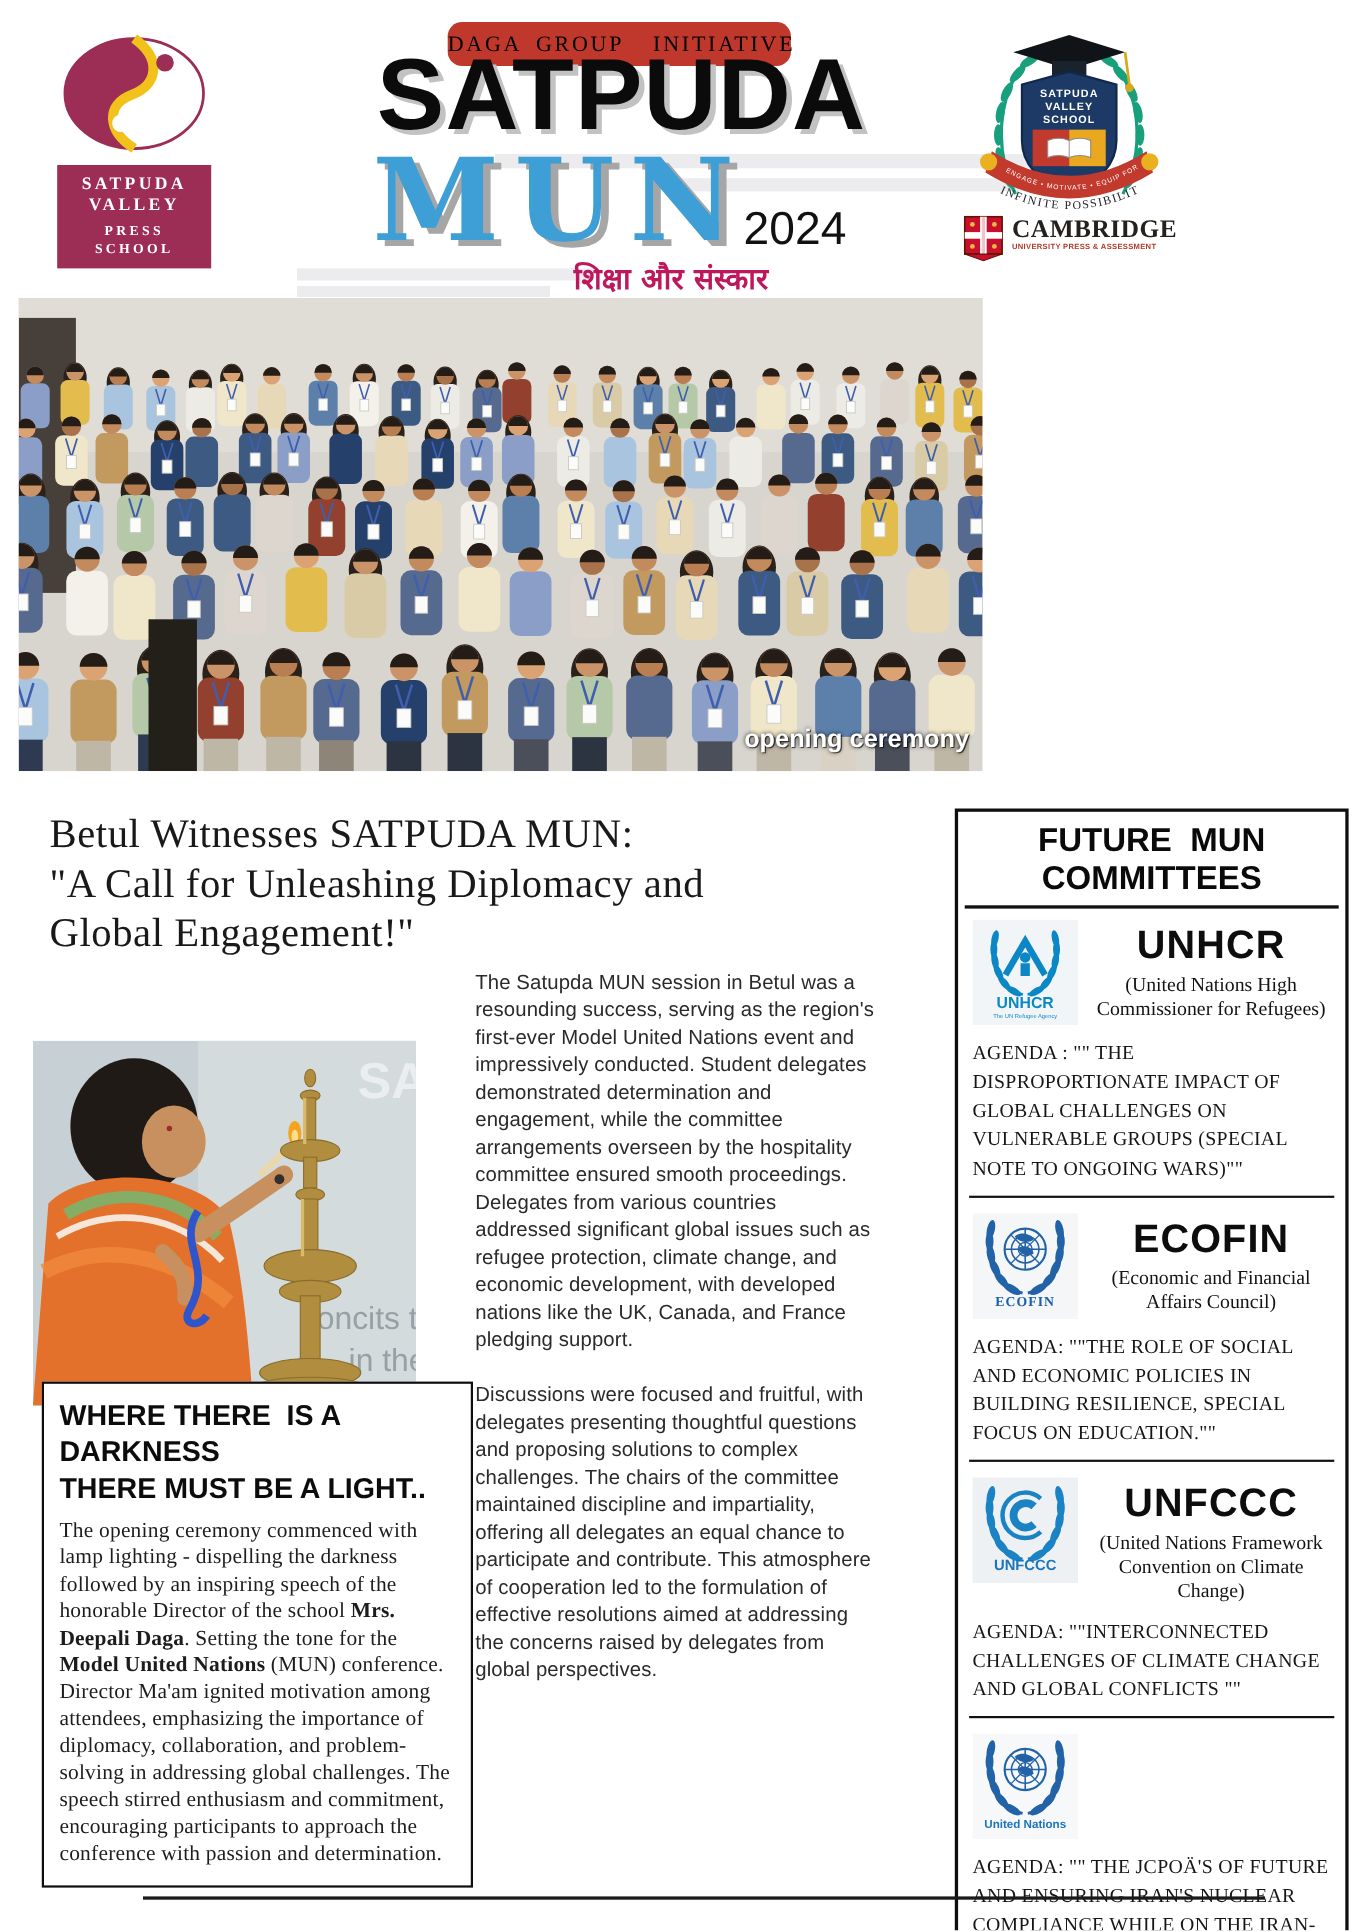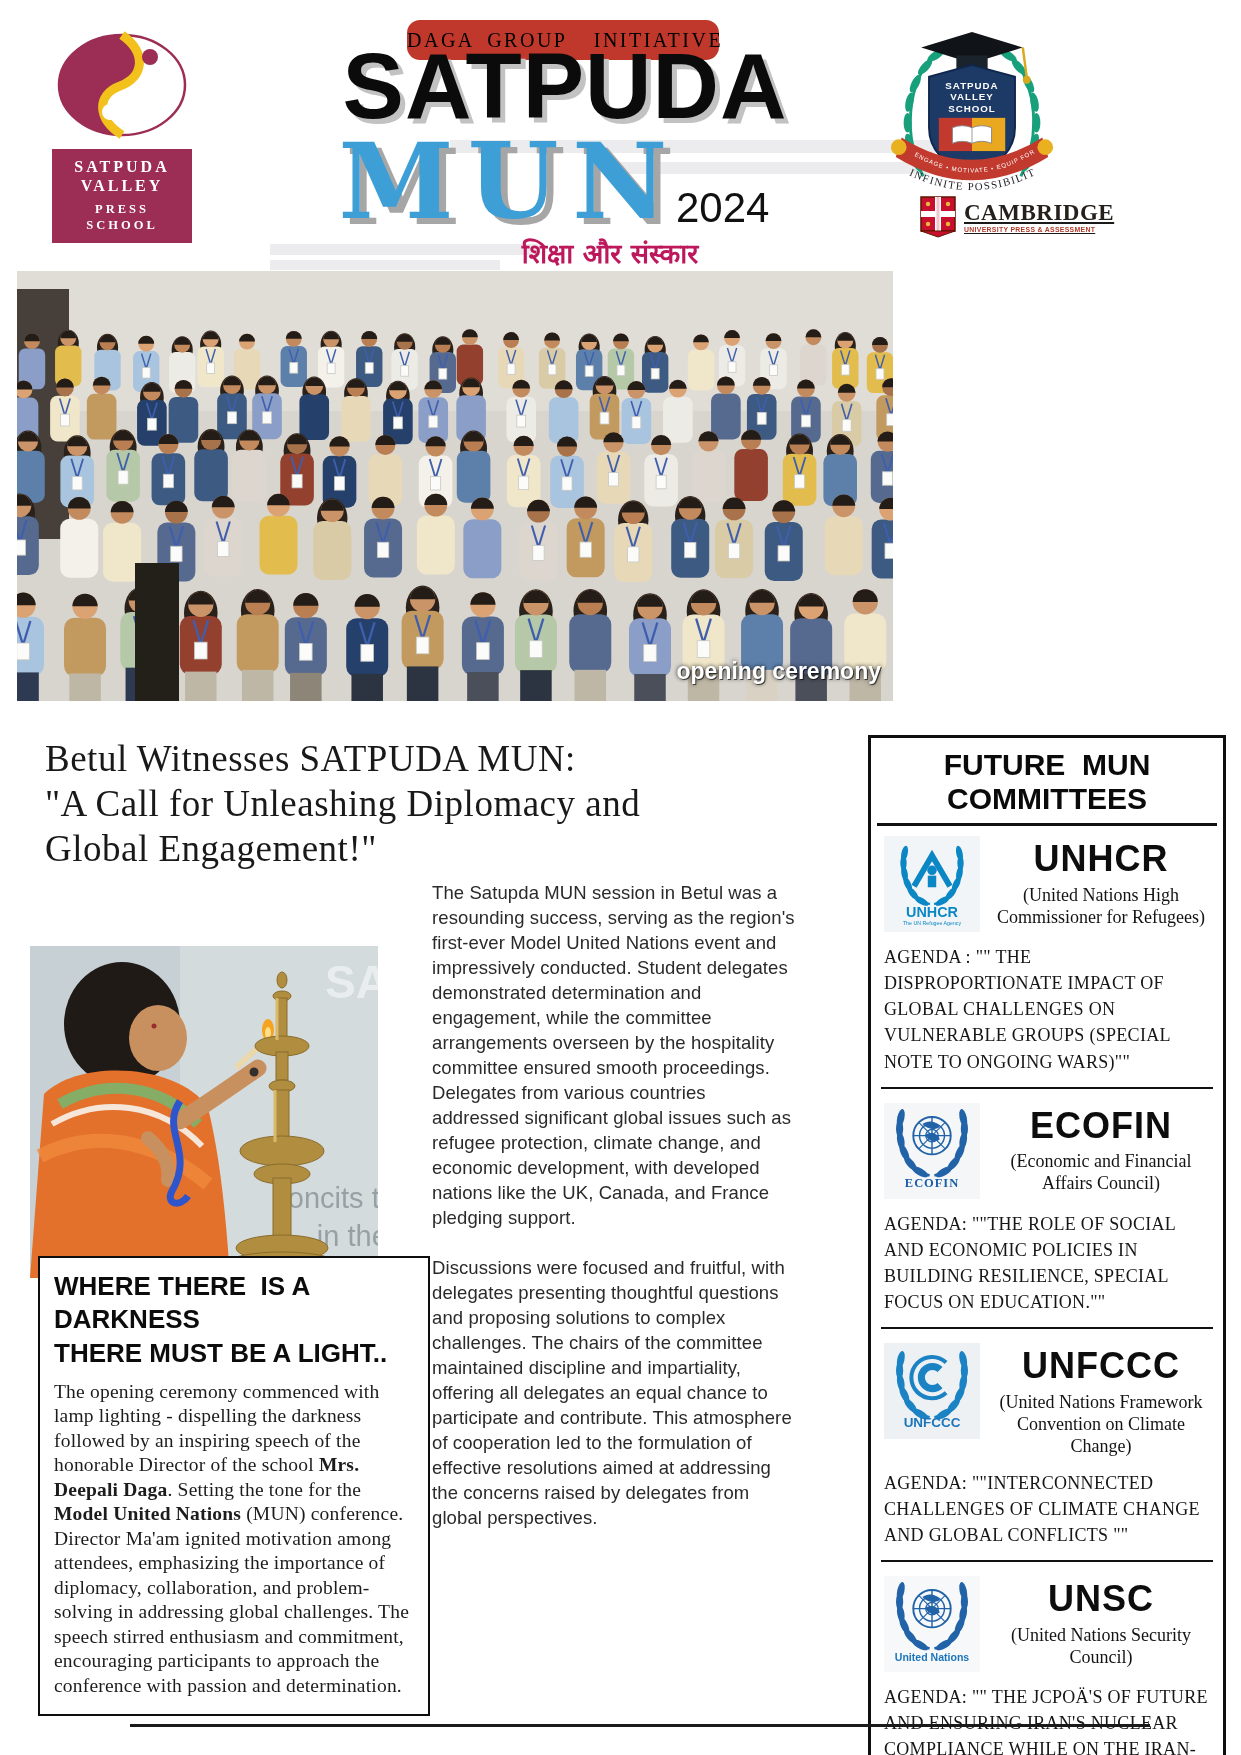--- a/index.html
+++ b/index.html
@@ -22,21 +22,21 @@
   .tagline{position:absolute;left:480px;top:234px;width:260px;text-align:center;
     font-size:27px;font-weight:600;color:#be185d;font-family:"DejaVu Sans",sans-serif;}
 
   .school-logo{position:absolute;left:52px;top:25px;width:140px;}
   .school-logo-box{width:140px;background:#9c2d55;color:#fff;text-align:center;
     font-family:"Liberation Serif",serif;padding:8px 0 9px;}
   .slb-big{font-size:16px;font-weight:bold;letter-spacing:3px;line-height:1.2;}
   .slb-small{font-size:12.5px;font-weight:bold;letter-spacing:3px;line-height:1.25;margin-top:7px;}
 
   .crest{position:absolute;left:883px;top:28px;width:178px;height:168px;}
-  .cambridge{position:absolute;left:920px;top:196px;display:flex;align-items:center;gap:8px;text-decoration:underline;}
+  .cambridge{position:absolute;left:876px;top:196px;display:flex;align-items:flex-start;gap:8px;}
   .cam-name{font-family:"Liberation Serif",serif;font-weight:bold;font-size:23px;
     letter-spacing:.5px;color:#26201c;line-height:1;}
   .cam-sub{font-size:6.9px;font-weight:bold;color:#b03a2a;letter-spacing:.3px;margin-top:2px;}
 
   
   .group-photo{position:absolute;left:17px;top:271px;width:876px;height:430px;margin:0;
     background:#d8d5cf;overflow:hidden;}
   .photo-caption{position:absolute;right:12px;bottom:16px;color:#fff;font-weight:bold;
     font-size:23px;text-shadow:0 0 4px rgba(0,0,0,.85),1px 1px 0 rgba(0,0,0,.6);}
 
@@ -935,24 +935,20 @@
         <svg class="c-logo-svg" viewBox="0 0 100 100" style="color:#2263a8">
           <rect width="100" height="100" fill="#f7f8fa"></rect>
           <g transform="translate(50,34) scale(1.0)">
               <use href="#un-globe"></use>
             </g>
           <g transform="translate(50,38) scale(1.25)">
               <use href="#un-wreath"></use>
             </g>
           <text x="50" y="89" text-anchor="middle" font-size="11" font-weight="bold" fill="#1b75bb">United Nations</text>
         </svg>
-        <div class="c-right">
-          <div class="c-abbr">UNSC</div>
-          <div class="c-full">(United Nations Security Council)</div>
-        </div>
       </div>
       <div class="c-agenda">AGENDA: "" THE JCPOÄ'S OF  FUTURE AND ENSURING  IRAN'S NUCLEAR COMPLIANCE WHILE ON THE  IRAN-ISREAL PROXY WAR ""</div>
     </div>
 
   </aside>
 
   <div class="bottom-rule"></div>
 </div>
 
 </body></html>

